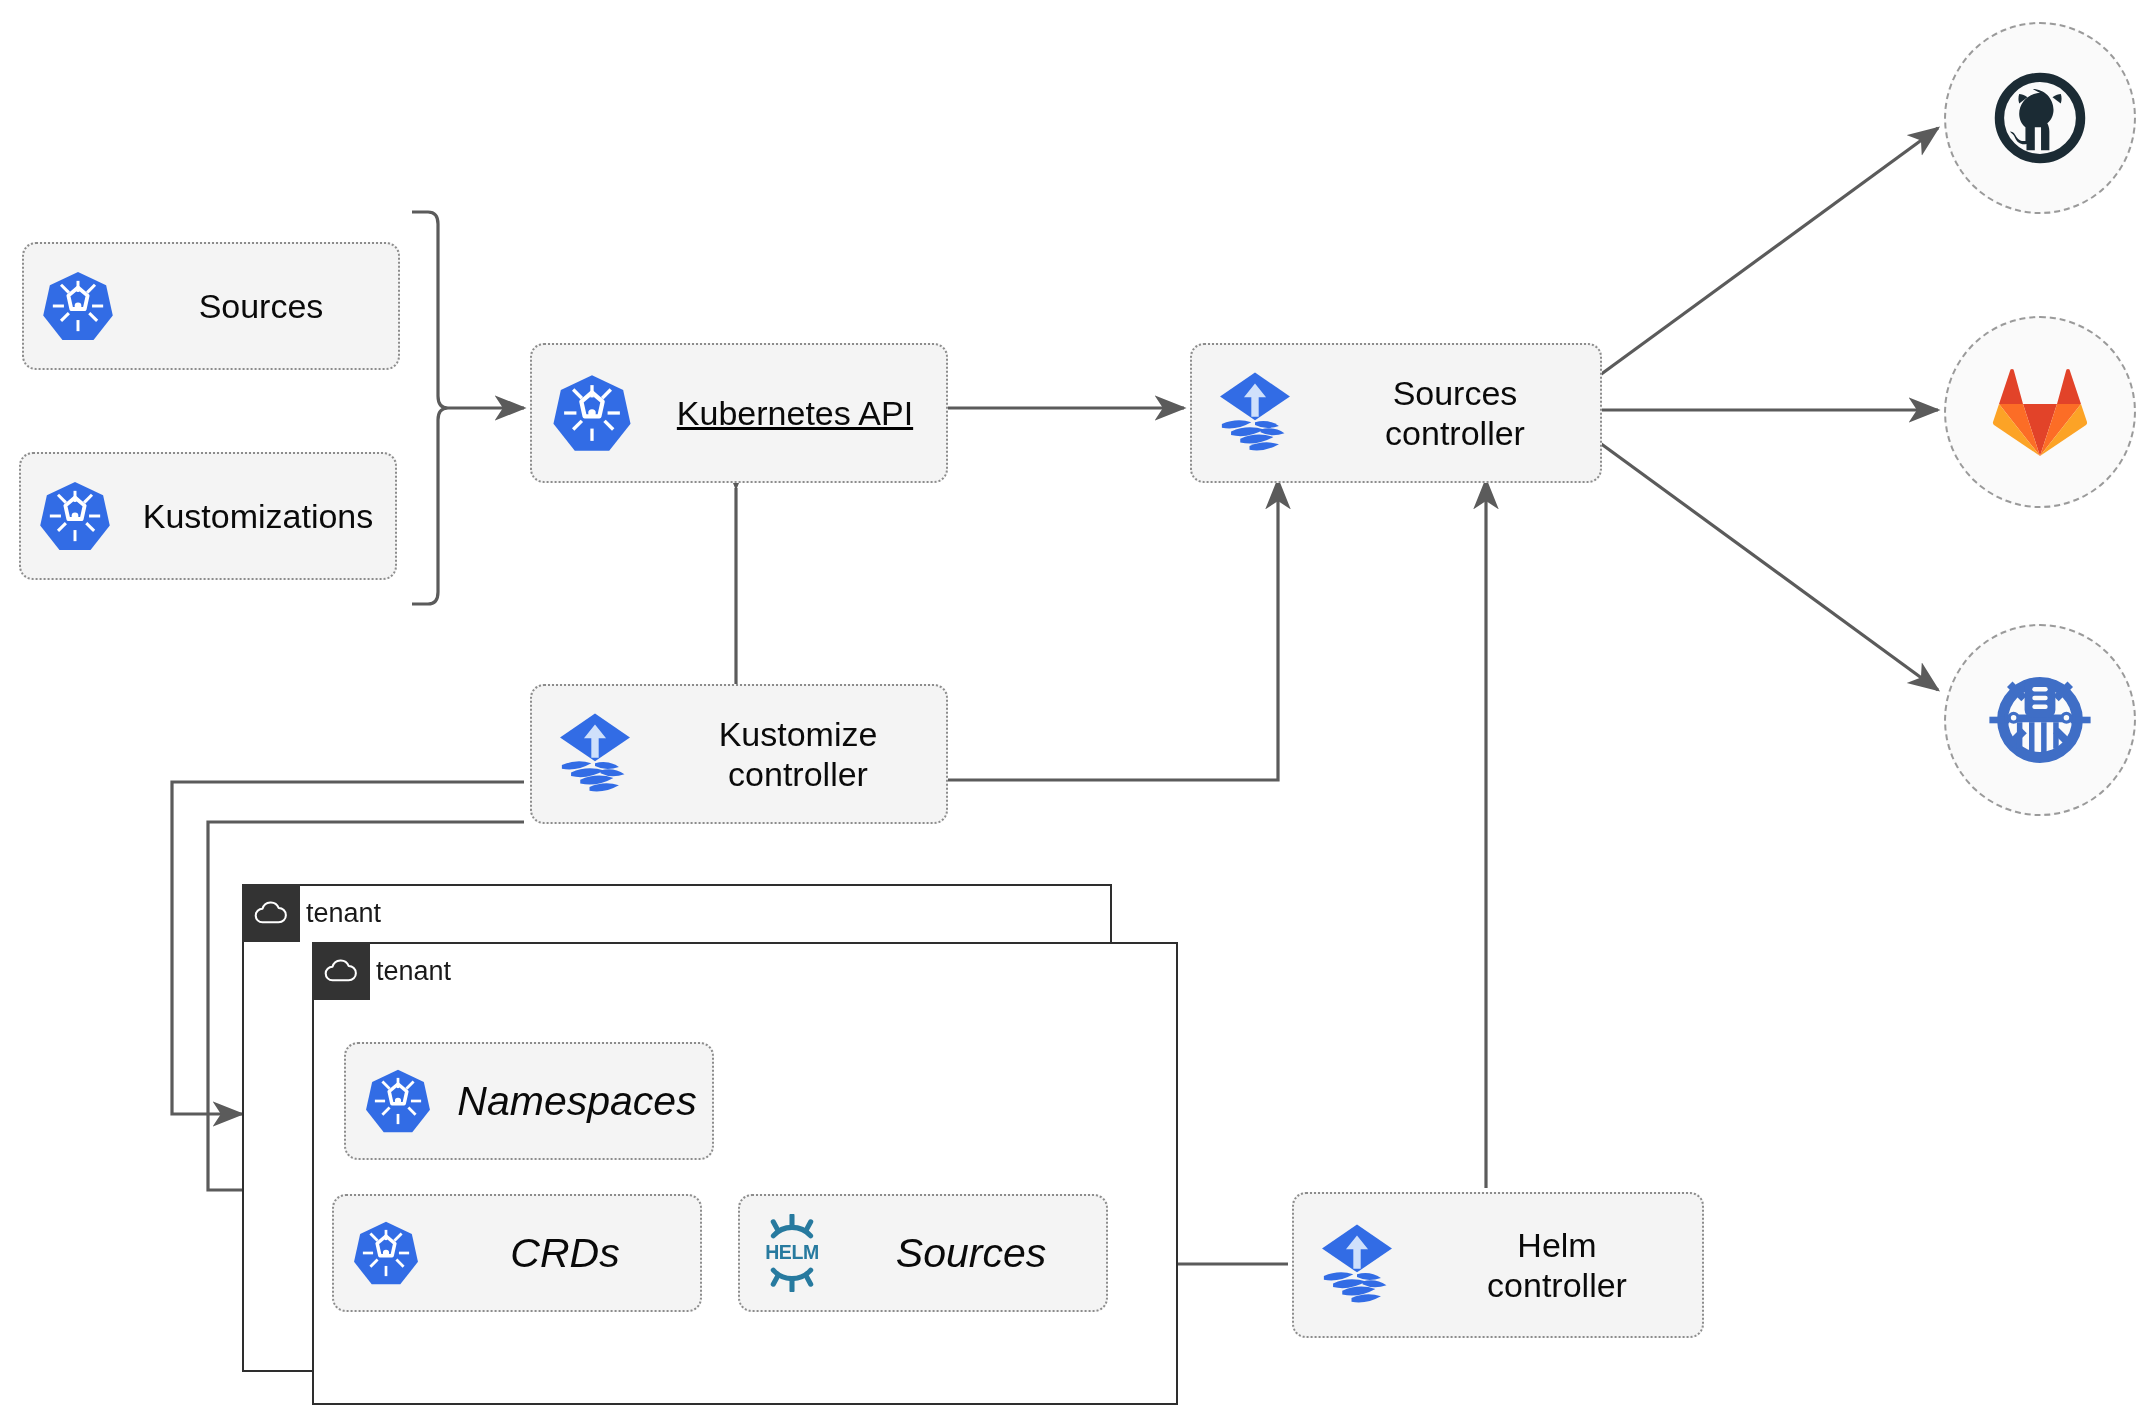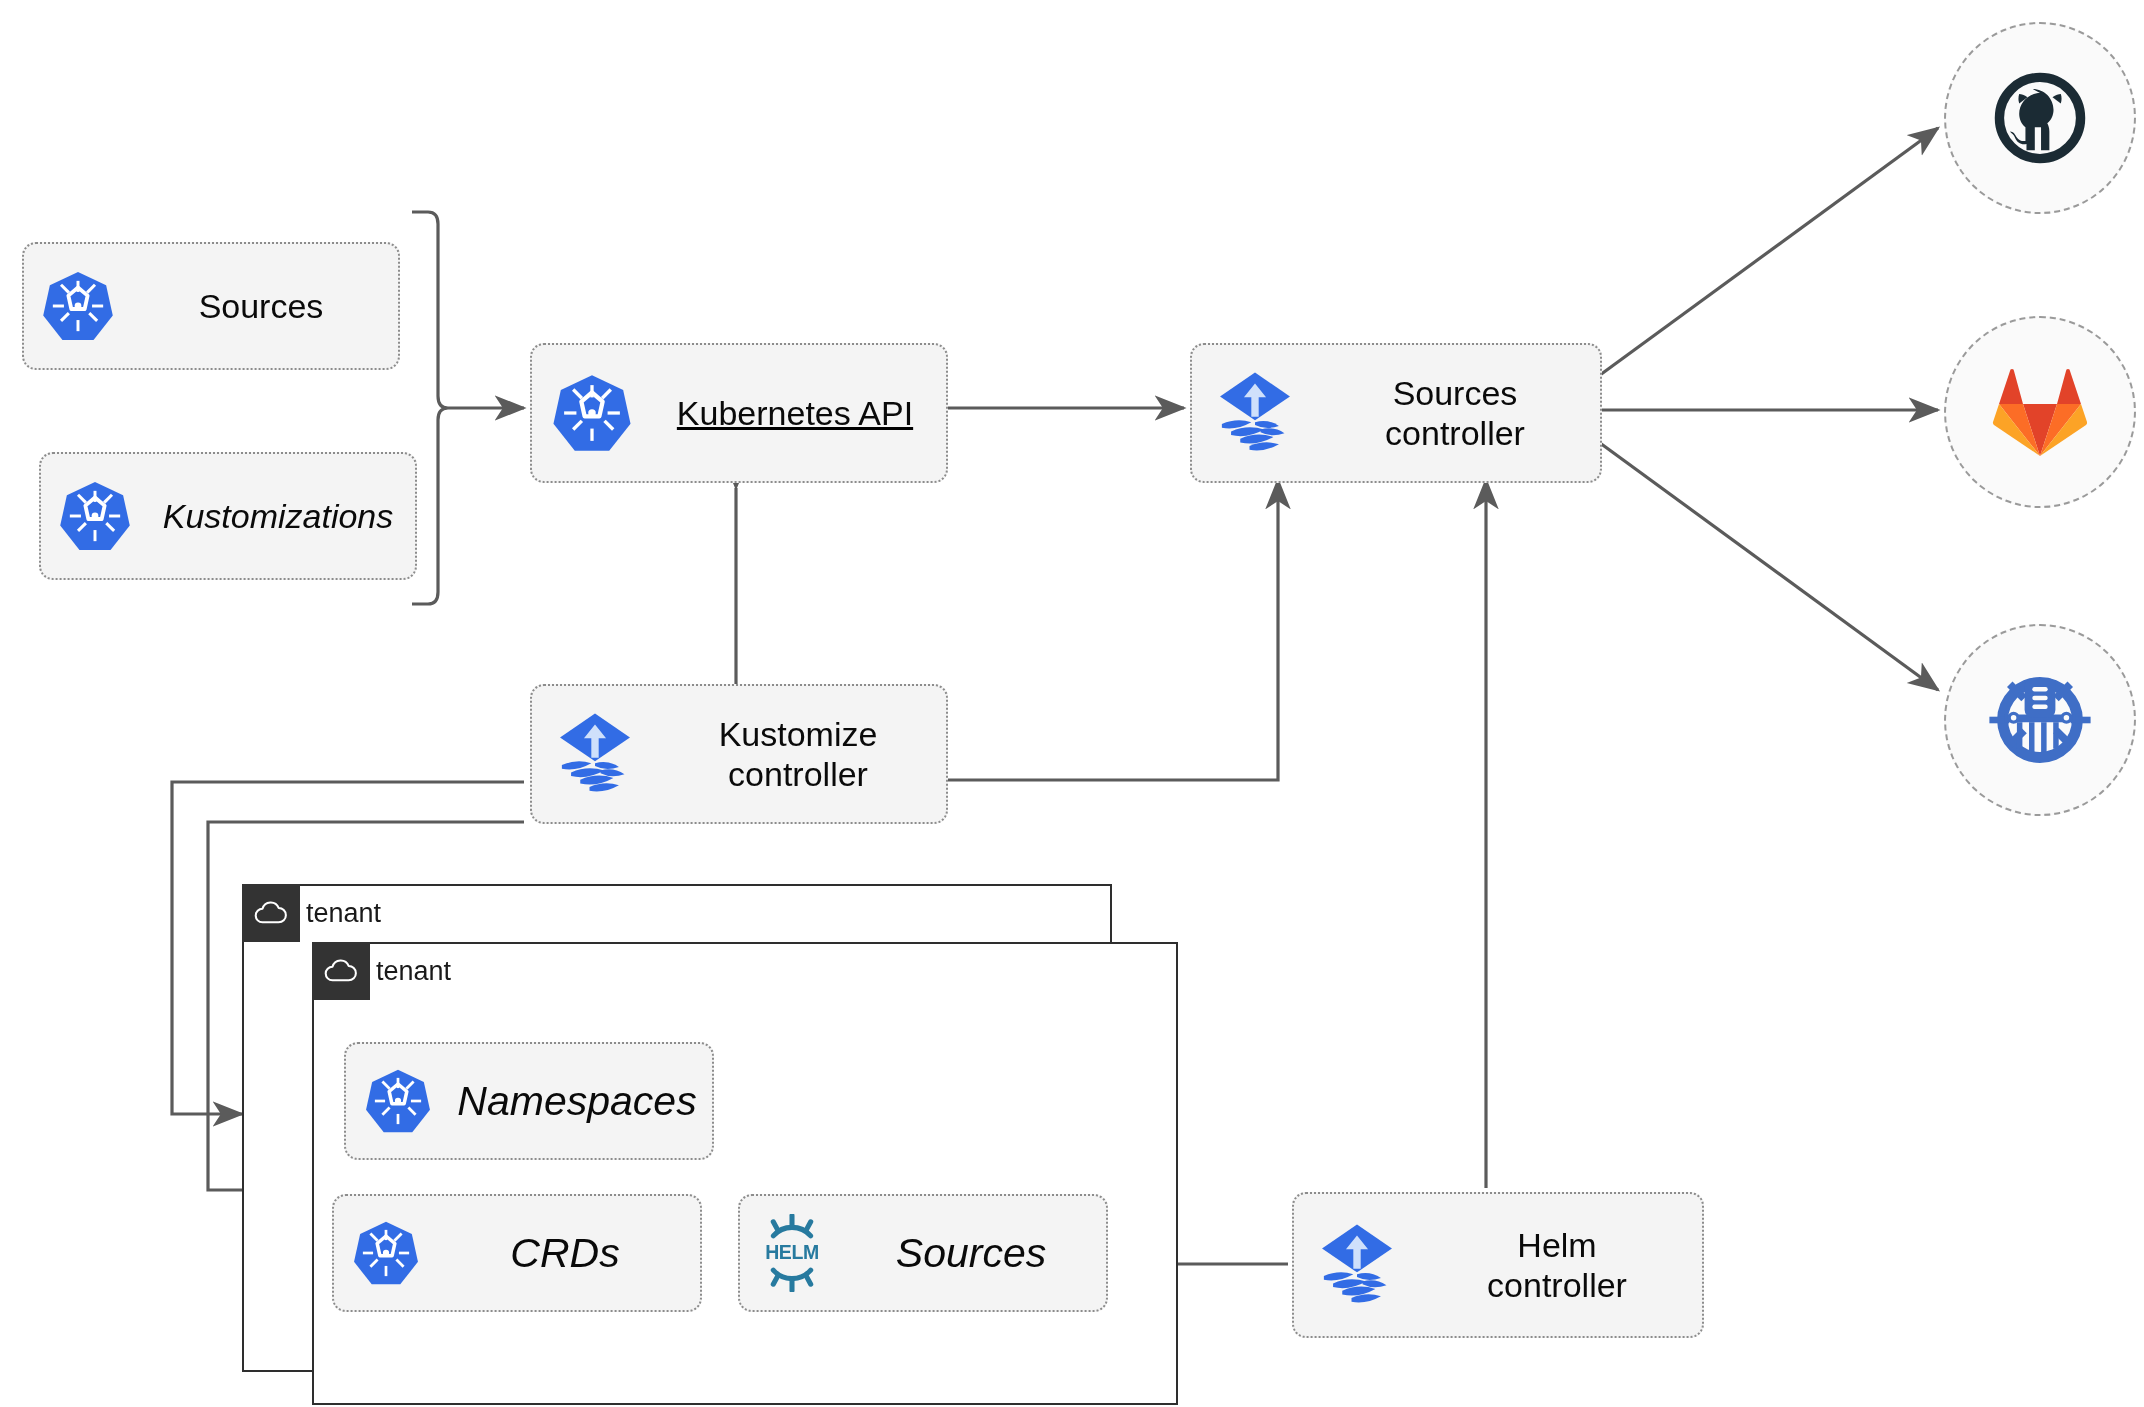--- a/index.html
+++ b/index.html
@@ -154,21 +154,21 @@
           <path d="M63.8 61 l2.9-2.9 10.6 10.6 -2.9 2.9 z"></path>
           <path d="M71.5 19.9 l2.9 2.9 -10.6 10.6 -2.9-2.9 z"></path>
           <path d="M36.2 58.1 l2.9 2.9 -10.6 10.6 -2.9-2.9 z"></path>
           <path d="M50 25 l13 11 -4 18 h-18 l-4 -18 z" fill="none" stroke="#ffffff" stroke-width="5.2" stroke-linejoin="round"></path>
         </g>
       </svg>
     </span>
     <span class="lbl">Sources</span>
   </div>
 
-  <div class="node" style="left:39px; top:452px; width:378px; height:128px;font-style:italic;">
+  <div class="node" style="left:19px; top:452px; width:378px; height:128px;">
     <span class="ico" style="width:108px;">
       <svg width="74" height="74" viewBox="0 0 100 100">
         <path d="M50 4 L88 22 L97 63 L71 96 L29 96 L3 63 L12 22 Z" fill="#326CE5"></path>
         <g fill="#ffffff">
           <circle cx="50" cy="50" r="4.6"></circle>
           <path d="M48 16 h4 v15 h-4 z"></path>
           <path d="M48 69 h4 v15 h-4 z"></path>
           <path d="M16 48 h15 v4 h-15 z"></path>
           <path d="M69 48 h15 v4 h-15 z"></path>
           <path d="M25.6 22.8 l2.9-2.9 10.6 10.6 -2.9 2.9 z"></path>

